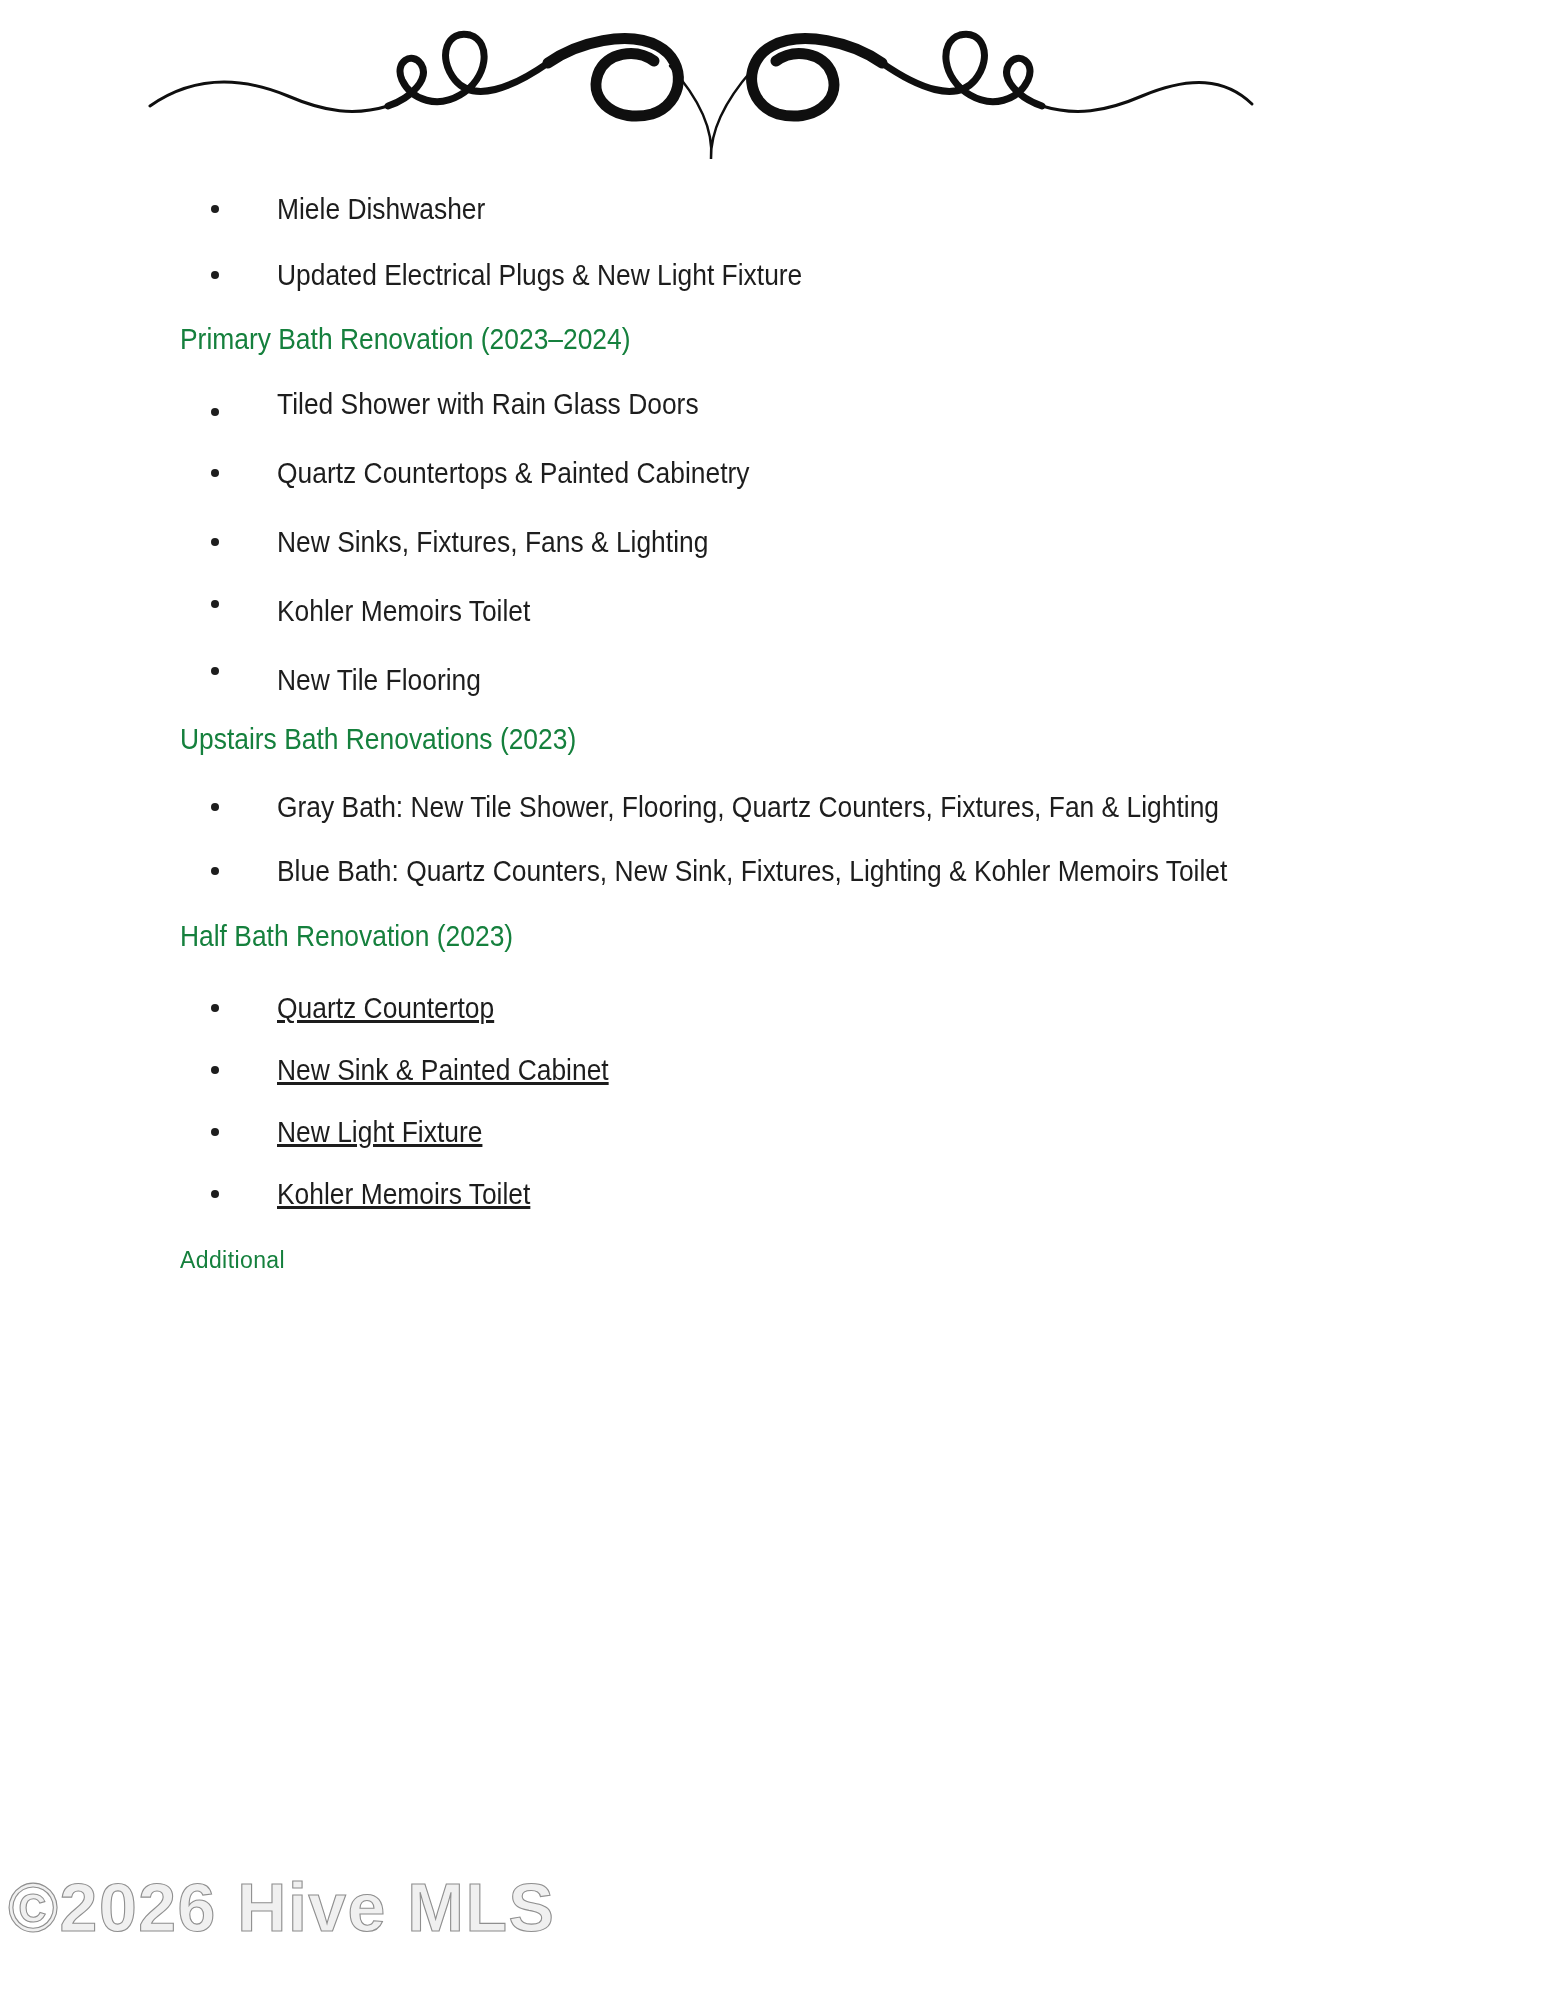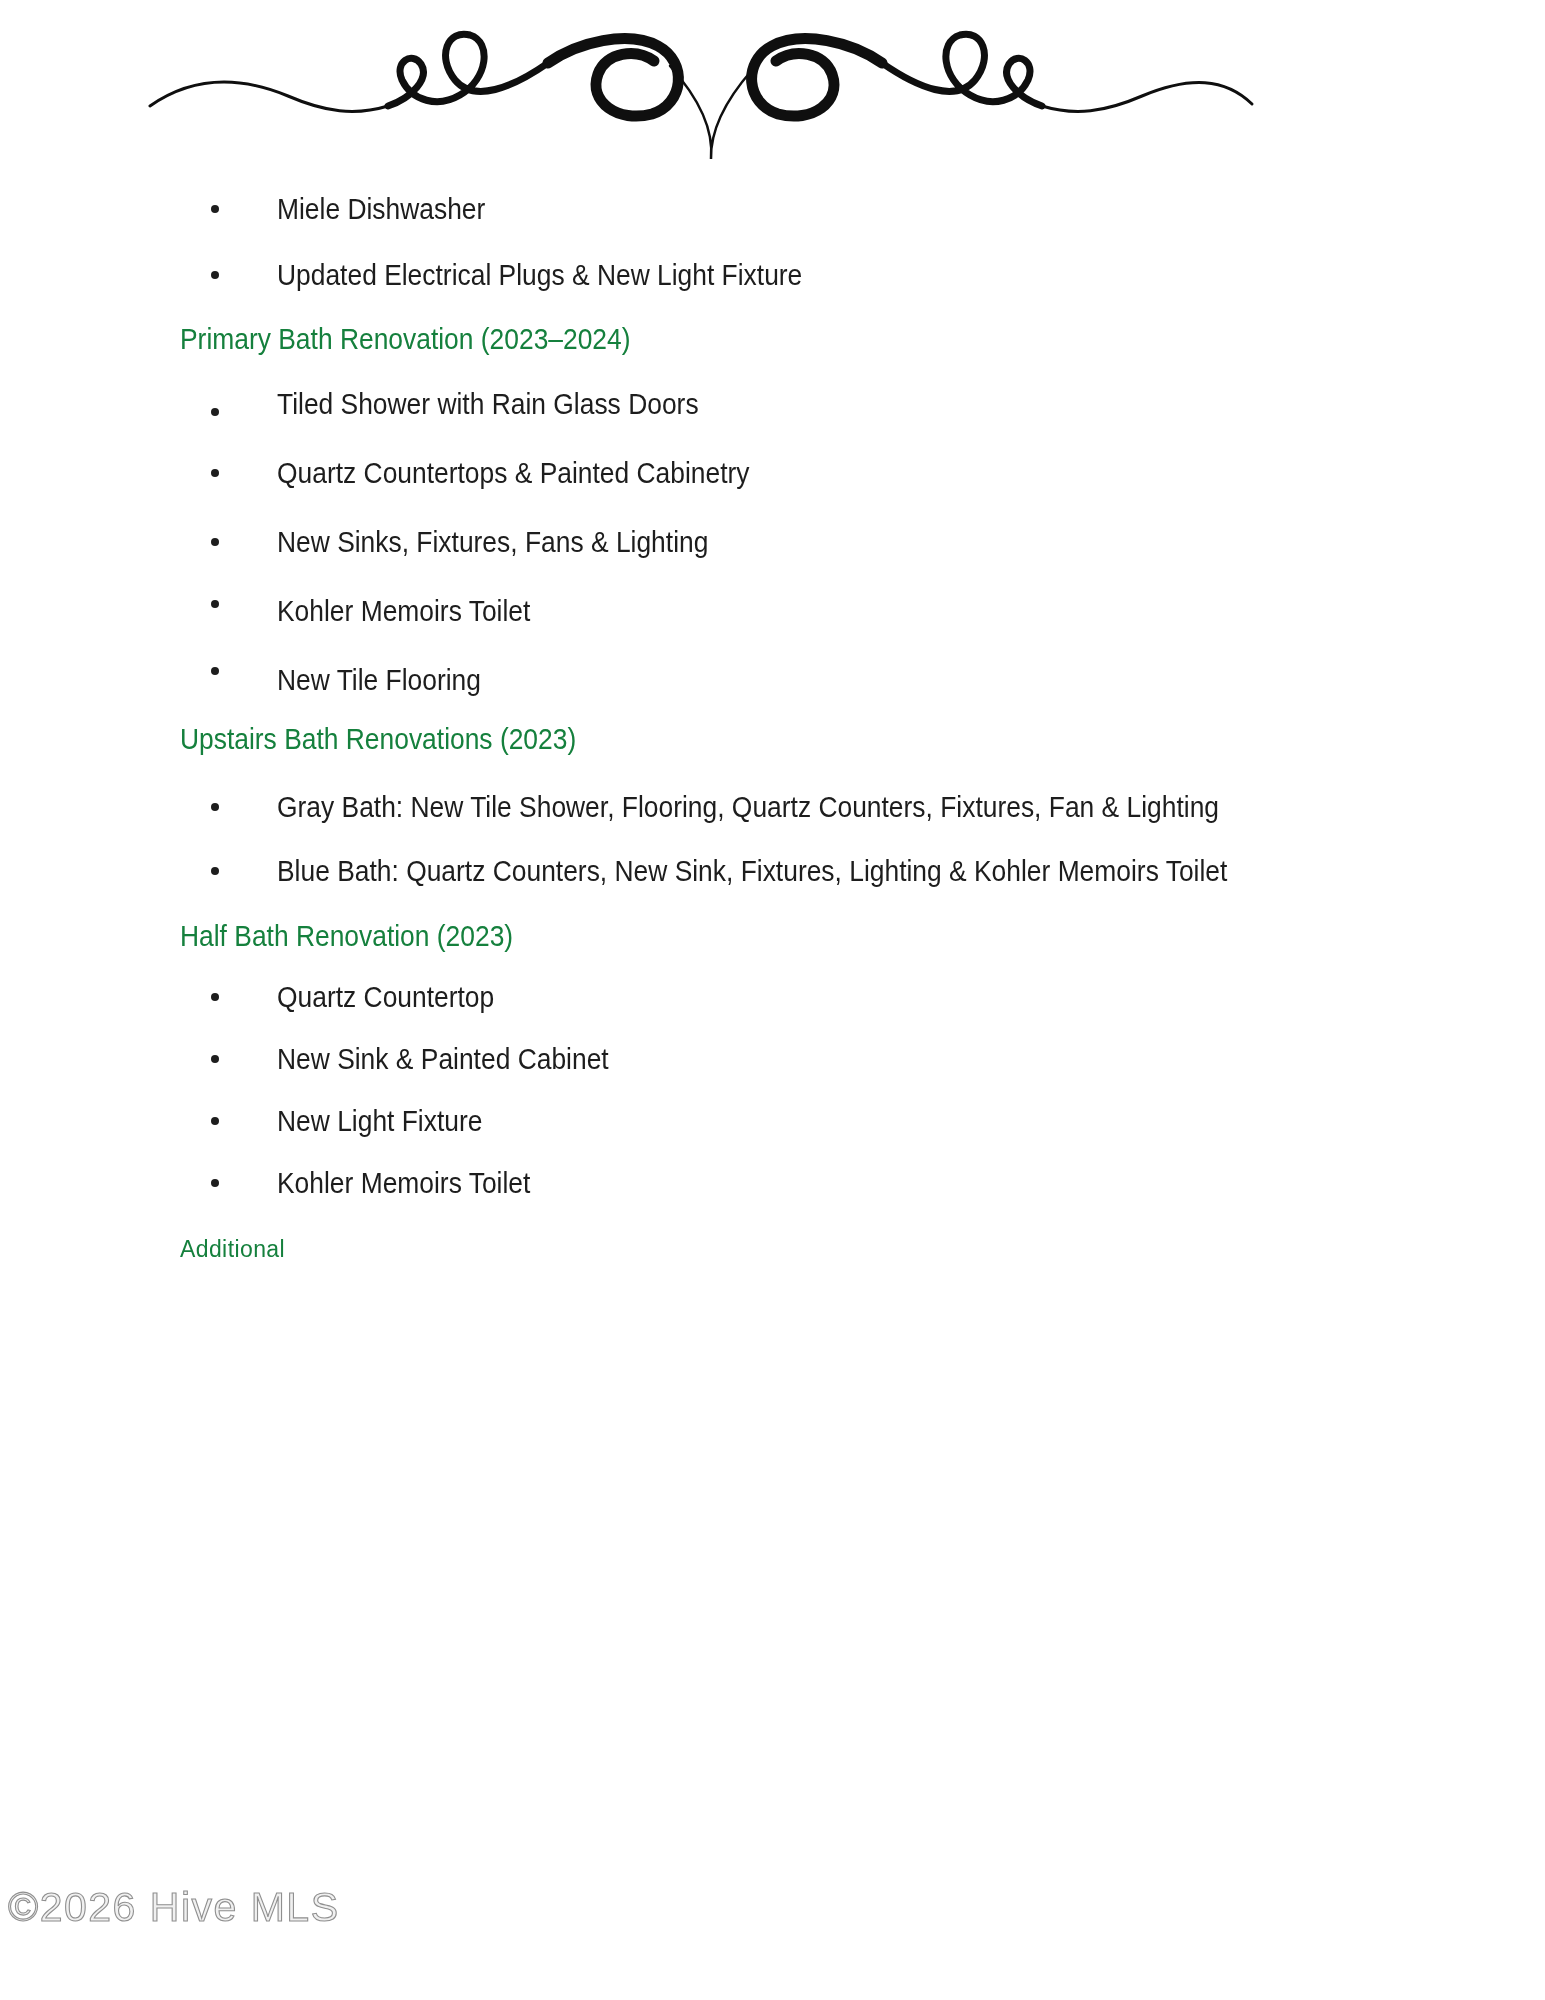--- a/index.html
+++ b/index.html
@@ -89,39 +89,40 @@
   .sec-1 li:nth-child(1) .dot { transform: translateY(8px); }
   .sec-1 li:nth-child(4) .dot { transform: translateY(-7px); }
   .sec-1 li:nth-child(5) .dot { transform: translateY(-9px); }
 
   .sec-2 .heading { margin-top: 23px; }
   .sec-2 ul.blist { margin-top: 32px; }
   .sec-2 li { font-size: 29px; }
   .sec-2 li + li { margin-top: 28px; }
 
   .sec-3 .heading { margin-top: 29px; }
-  .sec-3 ul.blist { margin-top: 25px; }
+  .sec-3 ul.blist { margin-top: 36px; text-decoration: underline; }
   .sec-3 li { font-size: 30px; }
   .sec-3 li + li { margin-top: 26px; }
 
   .sec-4 .heading { margin-top: 27px; }
   .sec-4 ul.blist { margin-top: 33px; }
   .sec-4 li { font-size: 30px; }
 
   
   .watermark {
     position: absolute;
     left: 8px;
     top: 1877px;
-    font-size: 41px;
+    font-size: 68px;
     line-height: 60px;
     letter-spacing: 1.5px;
     color: rgba(60, 60, 60, 0.08);
     -webkit-text-stroke: 1.1px #8f8f8f;
     white-space: nowrap;
+    font-weight: bold;
   }
 </style>
 </head>
 <body>
 
 <div class="flourish-wrap">
   <svg viewBox="0 0 1120 175" preserveAspectRatio="none" aria-hidden="true">
     <g fill="none" stroke="#0f0f0f" stroke-linecap="round">
 
       <path stroke-width="3" d="M10,100 C50,72 95,68 148,90 C185,106 215,110 248,100"></path>

